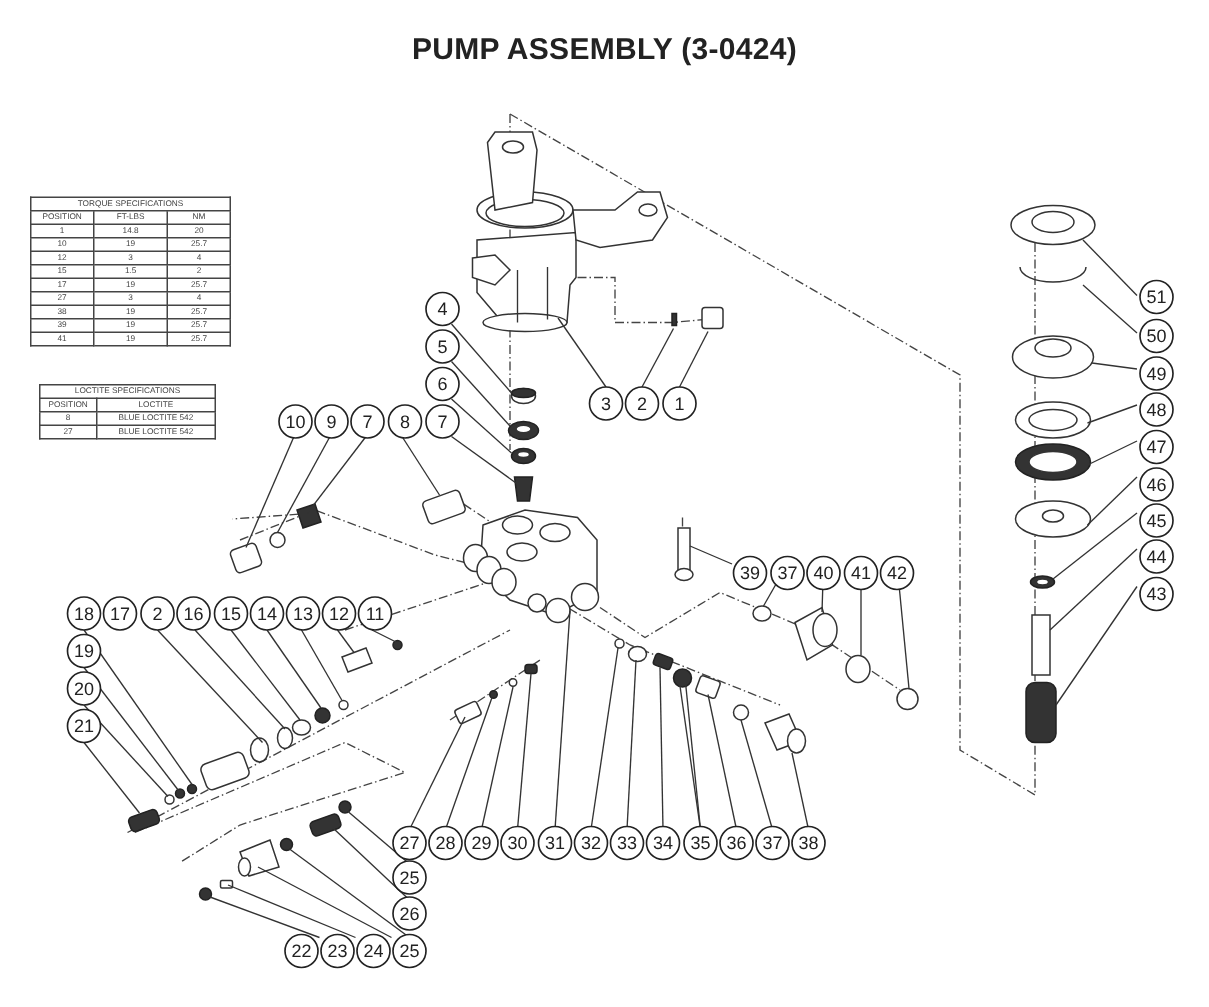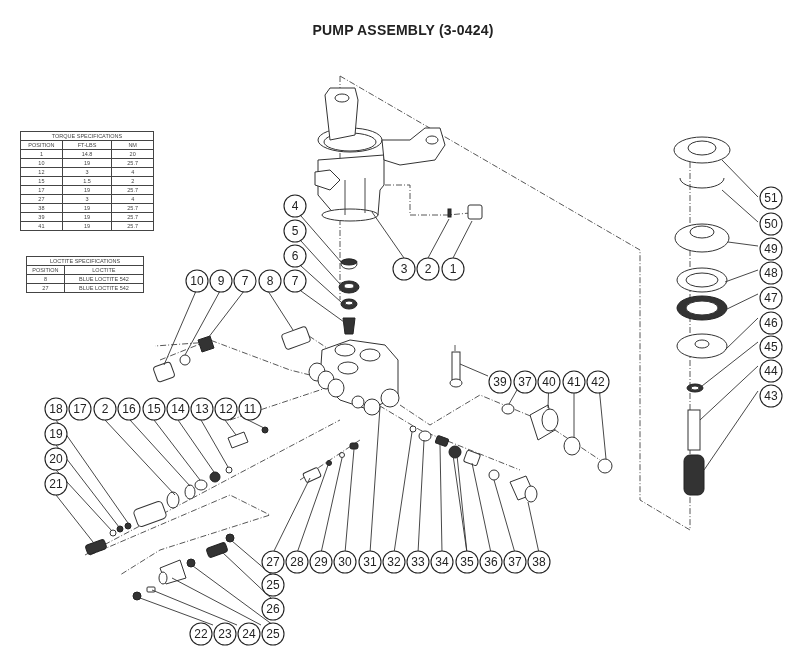--- a/index.html
+++ b/index.html
@@ -1,17 +1,17 @@
 <!DOCTYPE html>
 <html><head>
 <meta charset="utf-8">
 <style>
   html, body { margin: 0; padding: 0; background: #ffffff; }
   body { width: 806px; height: 671px; position: relative; overflow: hidden; font-family: "Liberation Sans", sans-serif; color: #222; }
-  .title { position: absolute; left: 0; width: 806px; top: 22px; text-align: center; font-weight: bold; font-size: 14px; color: #222; letter-spacing: 0.2px; }
+  .title { position: absolute; left: 0; width: 806px; top: 22px; text-align: center; font-weight: bold; font-size: 20px; color: #222; letter-spacing: 0.2px; }
   table.spec { position: absolute; border-collapse: collapse; font-size: 5.5px; color: #444; background: #fff; }
   table.spec td, table.spec th { border: 1px solid #444; text-align: center; padding: 0; height: 8px; font-weight: normal; line-height: 7px; }
   #torque { left: 20px; top: 131px; width: 134px; }
   #torque col.c1 { width: 42px; } #torque col.c2 { width: 50px; } #torque col.c3 { width: 42px; }
   #loctite { left: 26px; top: 256px; width: 118px; }
   #loctite col.c1 { width: 38px; } #loctite col.c2 { width: 80px; }
   svg#diagram { position: absolute; left: 0; top: 0; }
   .callout circle { fill: #fff; stroke: #222; stroke-width: 1.1; }
   .callout text { font-family: "Liberation Sans", sans-serif; font-size: 12px; fill: #222; text-anchor: middle; dominant-baseline: central; }
   .leader { stroke: #333; stroke-width: 0.9; fill: none; }

